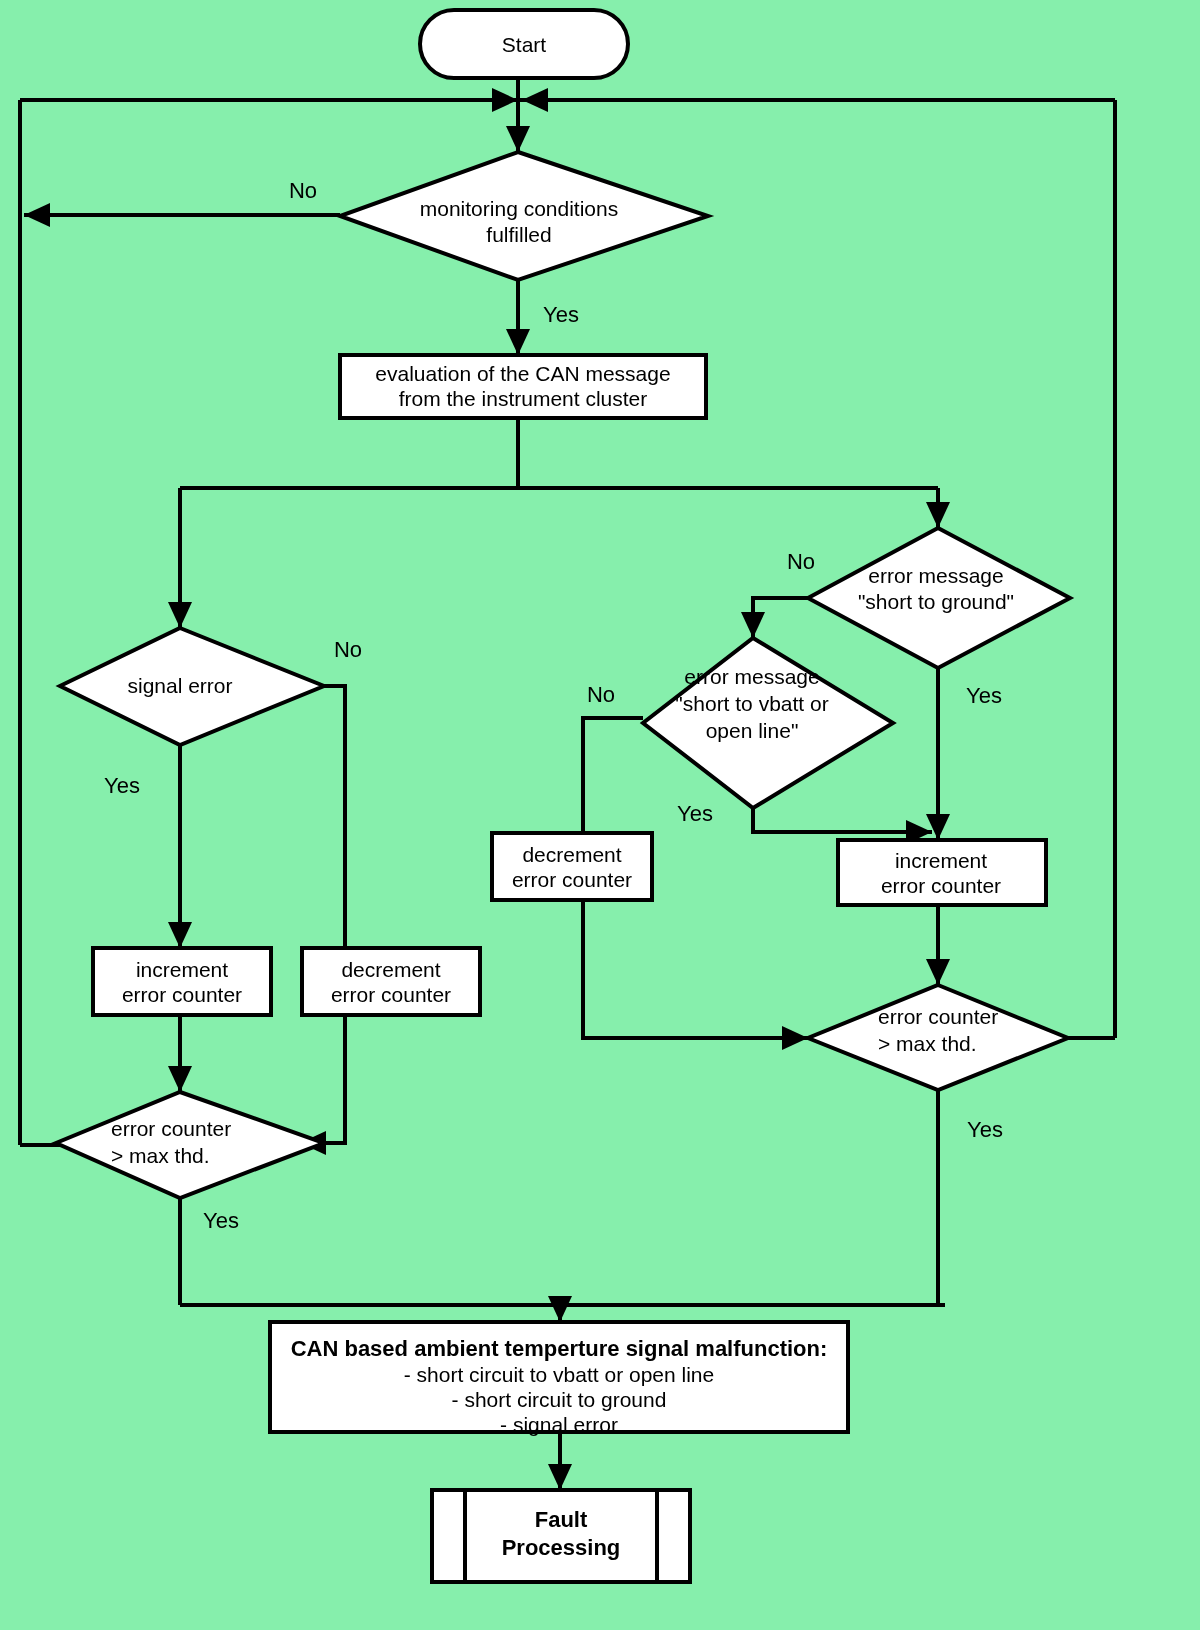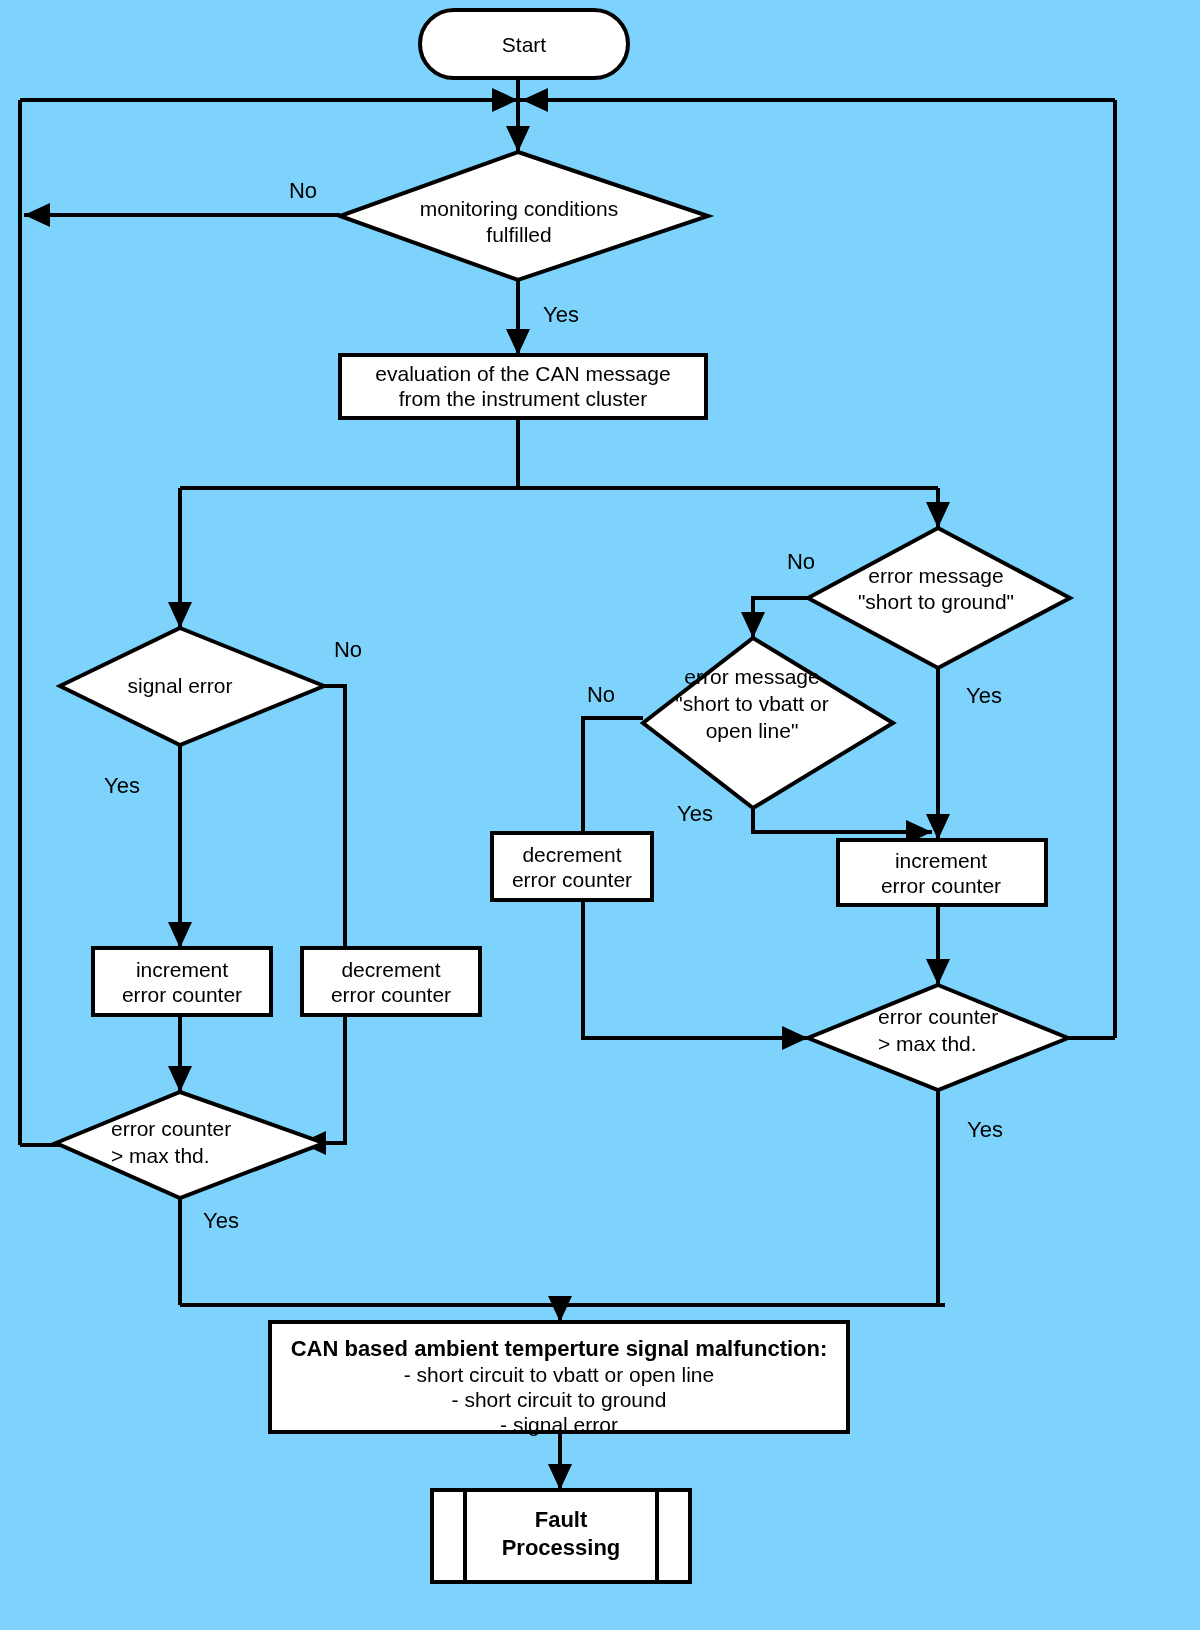--- a/index.html
+++ b/index.html
@@ -10,21 +10,21 @@
   body {
     width: 1200px;
     height: 1630px;
     font-family: "Liberation Sans", sans-serif;
     overflow: hidden;
   }
   #flowchart-root {
     position: relative;
     width: 1200px;
     height: 1630px;
-    background: #7dd3fc;
+    background: #86efac;
   }
   svg.flow {
     display: block;
     width: 1200px;
     height: 1630px;
   }
   .shape-stroke {
     fill: #ffffff;
     stroke: #000000;
     stroke-width: 4;

